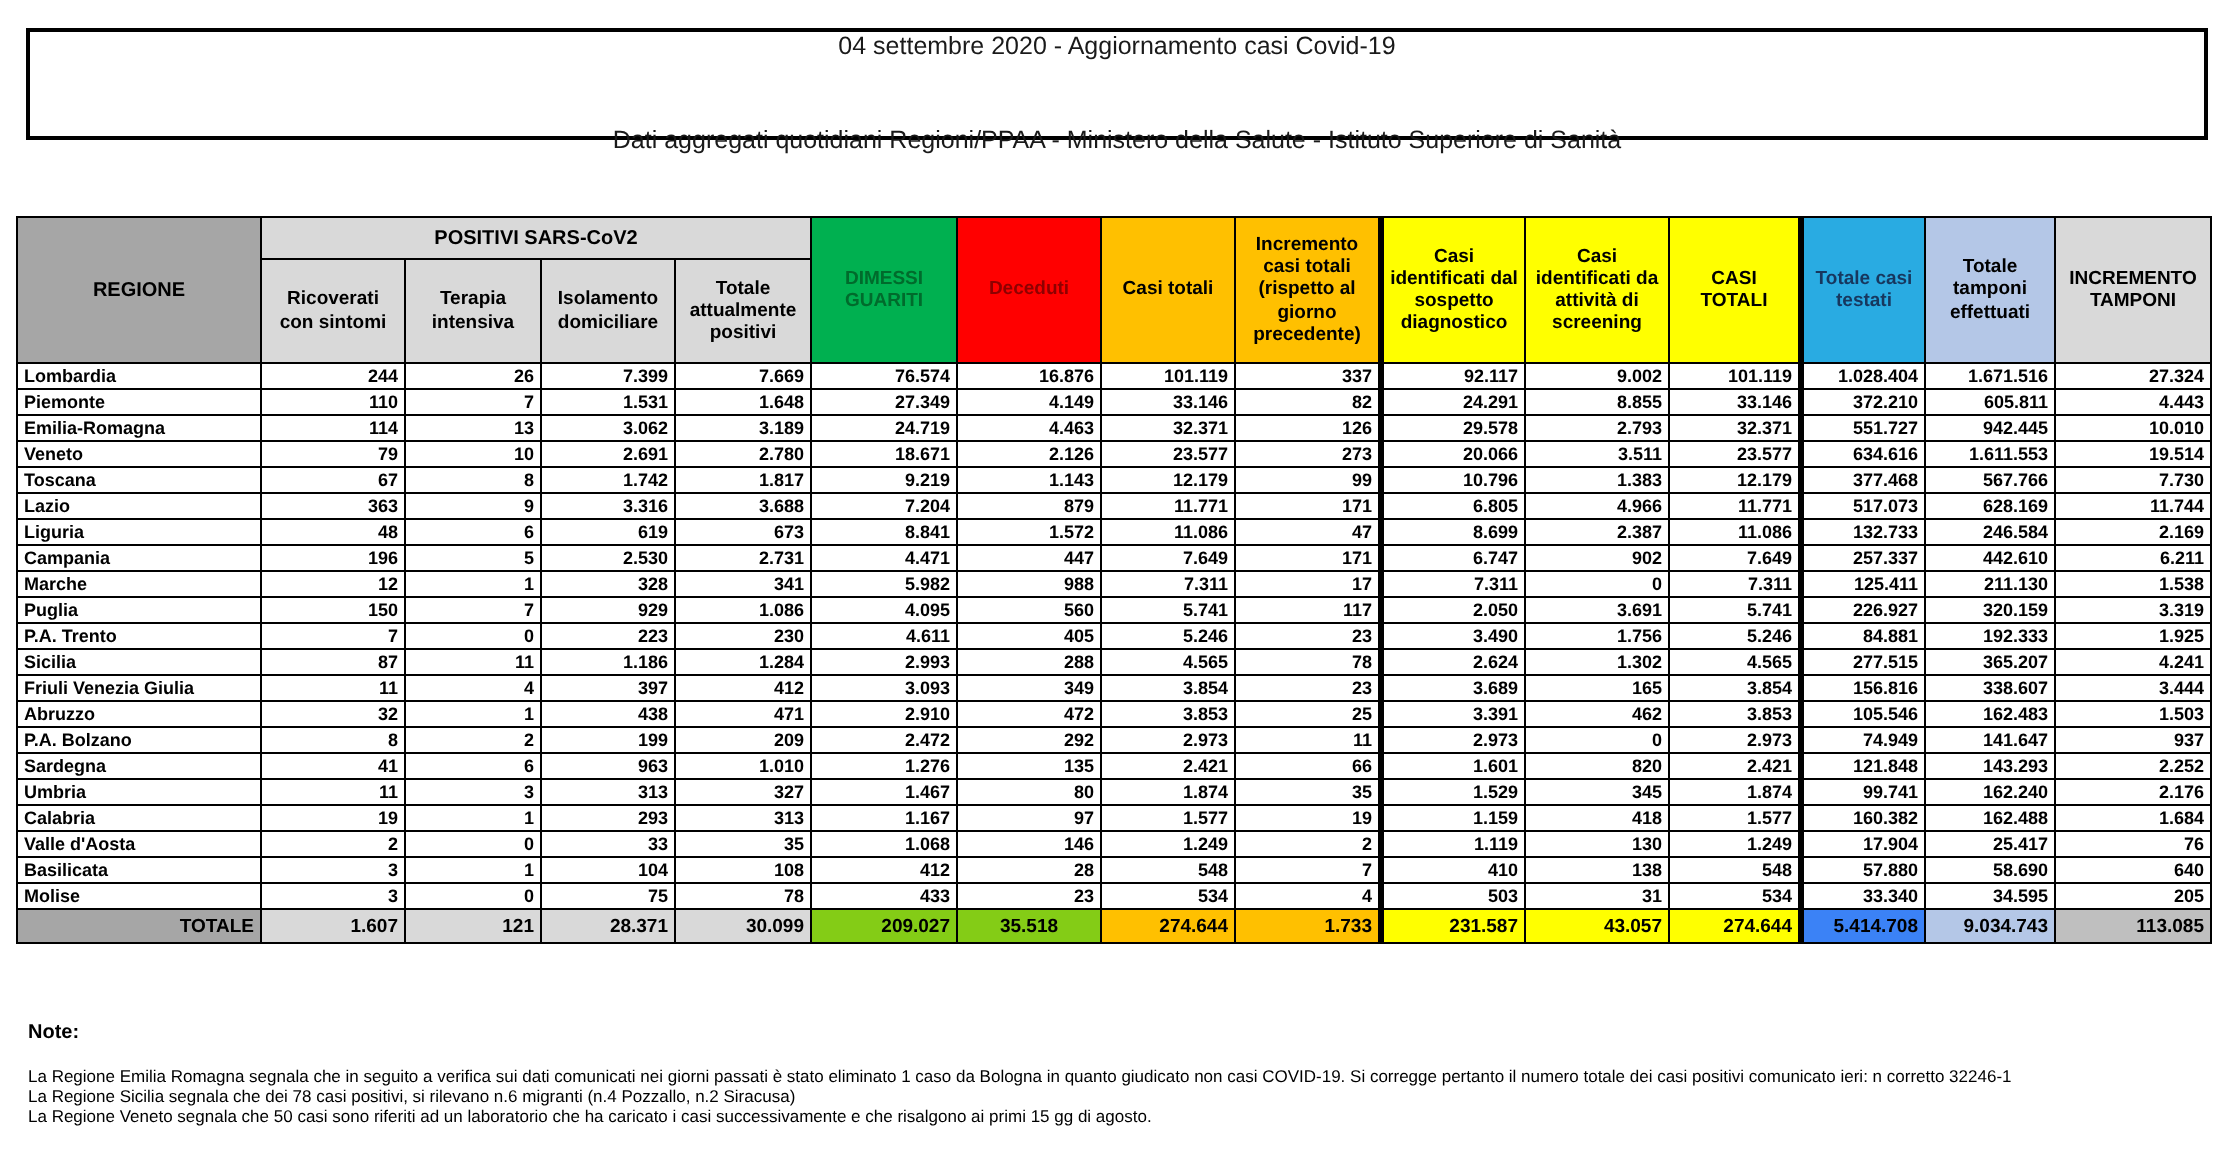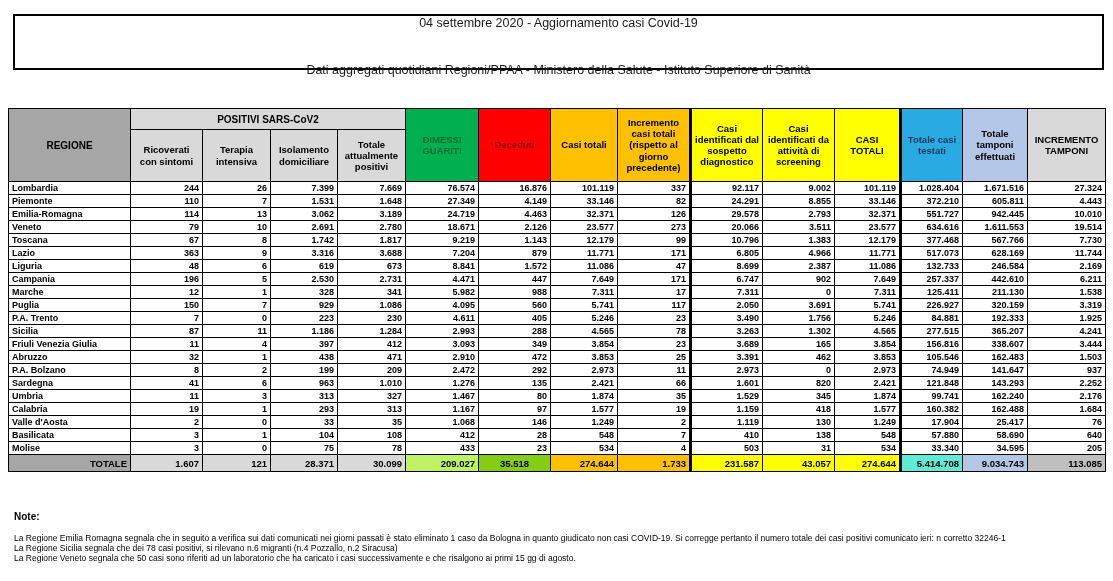--- a/index.html
+++ b/index.html
@@ -272,21 +272,21 @@
       <tr class="datarow">
         <td class="region">Sicilia</td>
         <td>87</td>
         <td>11</td>
         <td>1.186</td>
         <td>1.284</td>
         <td>2.993</td>
         <td>288</td>
         <td>4.565</td>
         <td>78</td>
-        <td class="thickL">3.263</td>
+        <td class="thickL">2.624</td>
         <td>1.302</td>
         <td>4.565</td>
         <td class="thickL">277.515</td>
         <td>365.207</td>
         <td>4.241</td>
       </tr>
       <tr class="datarow">
         <td class="region">Friuli Venezia Giulia</td>
         <td>11</td>
         <td>4</td>
@@ -438,28 +438,28 @@
         <td class="thickL">33.340</td>
         <td>34.595</td>
         <td>205</td>
       </tr>
       <tr class="totalrow">
         <td class="region" style="background: rgb(166, 166, 166);">TOTALE</td>
         <td style="background: rgb(217, 217, 217);">1.607</td>
         <td style="background: rgb(217, 217, 217);">121</td>
         <td style="background: rgb(217, 217, 217);">28.371</td>
         <td style="background: rgb(217, 217, 217);">30.099</td>
-        <td style="background: #bef264; padding-left: 12px;">209.027</td>
+        <td style="background: #84cc16; padding-left: 12px;">209.027</td>
         <td style="background: #84cc16; text-align: center;">35.518</td>
         <td style="background: rgb(255, 192, 0);">274.644</td>
         <td style="background: rgb(255, 192, 0);">1.733</td>
         <td class="thickL" style="background: rgb(255, 255, 0); margin-top: 37px;">231.587</td>
         <td style="background: rgb(255, 255, 0);">43.057</td>
         <td style="background: rgb(255, 255, 0);">274.644</td>
-        <td class="thickL" style="background: #5eead4;">5.414.708</td>
+        <td class="thickL" style="background: #3b82f6;">5.414.708</td>
         <td style="background: rgb(180, 199, 231);">9.034.743</td>
         <td style="background: rgb(191, 191, 191);">113.085</td>
       </tr>
     </tbody>
   </table>
 
 <div class="notes">
   <div class="notes-heading">Note:</div>
   <div>
       <div class="note-line">La Regione Emilia Romagna segnala che in seguito a verifica sui dati comunicati nei giorni passati è stato eliminato 1 caso da Bologna in quanto giudicato non casi COVID-19. Si corregge pertanto il numero totale dei casi positivi comunicato ieri: n corretto 32246-1</div>

